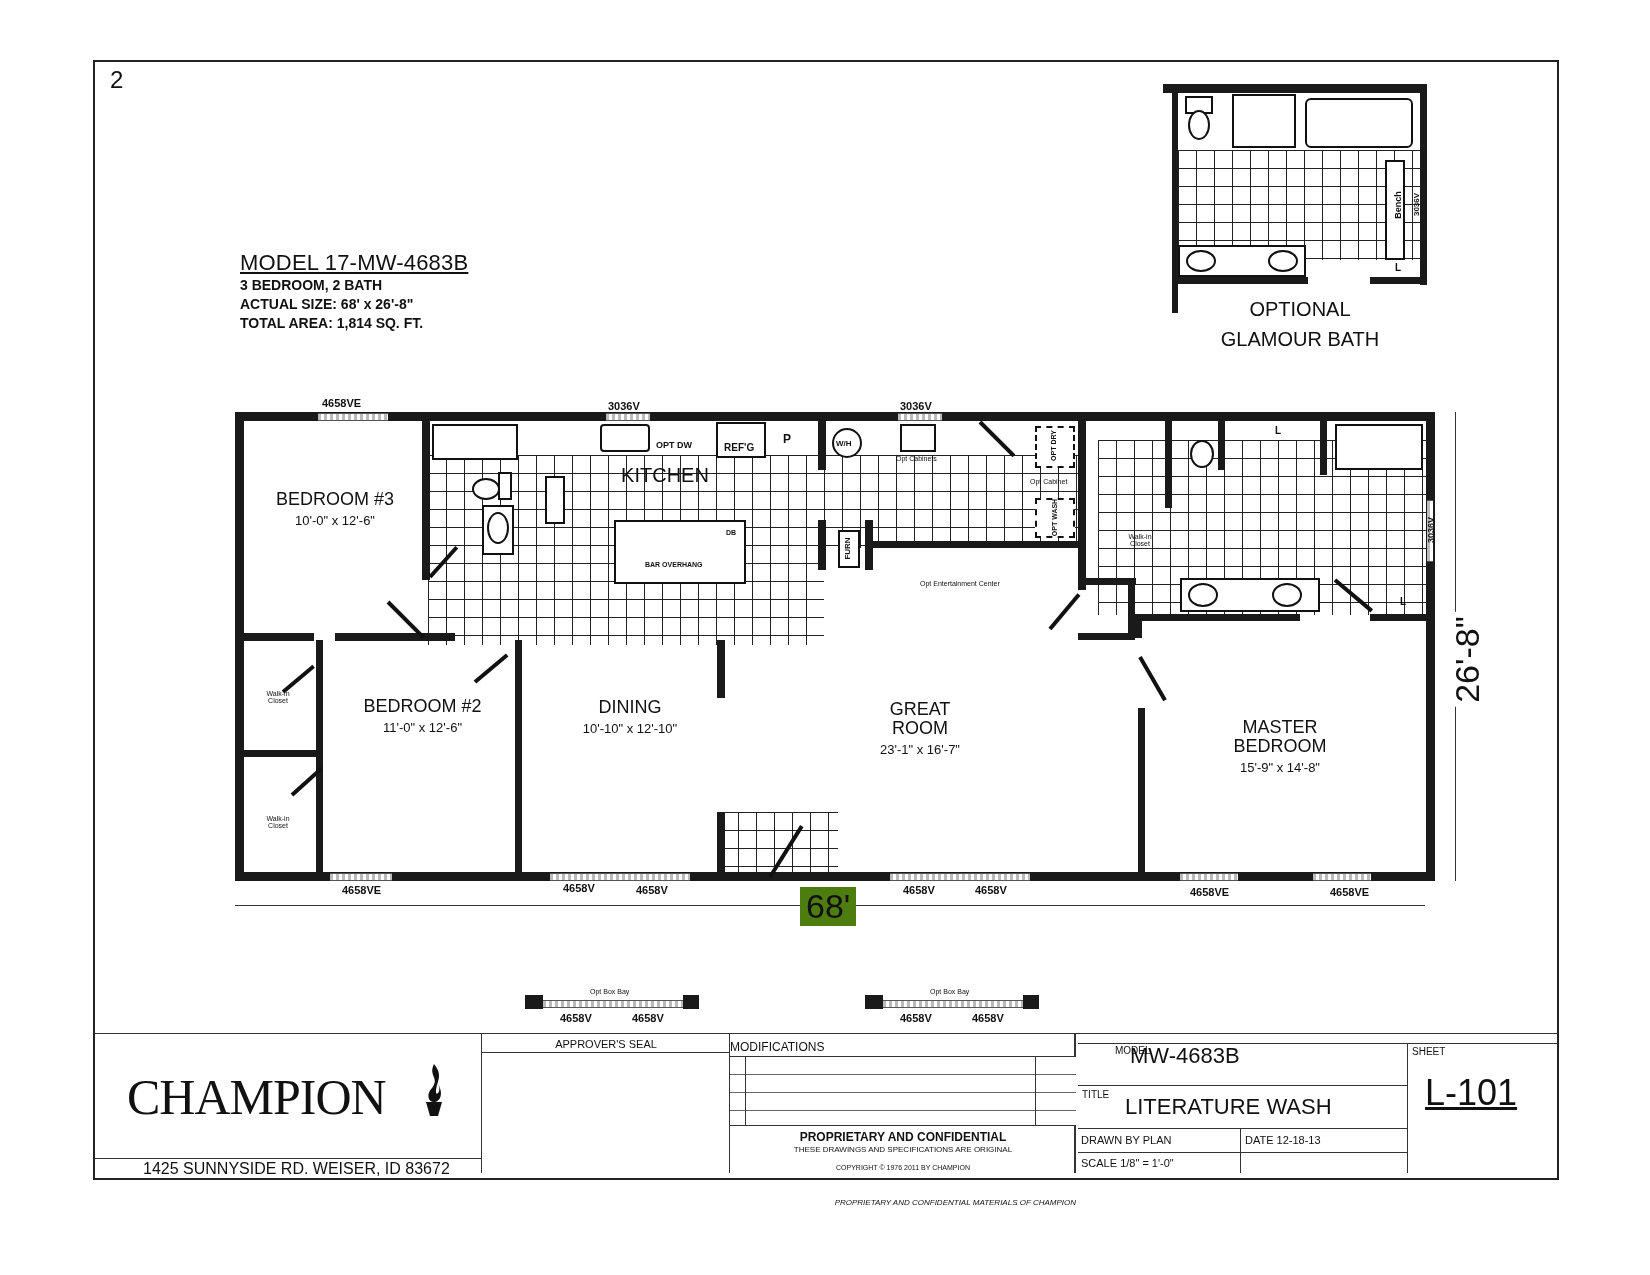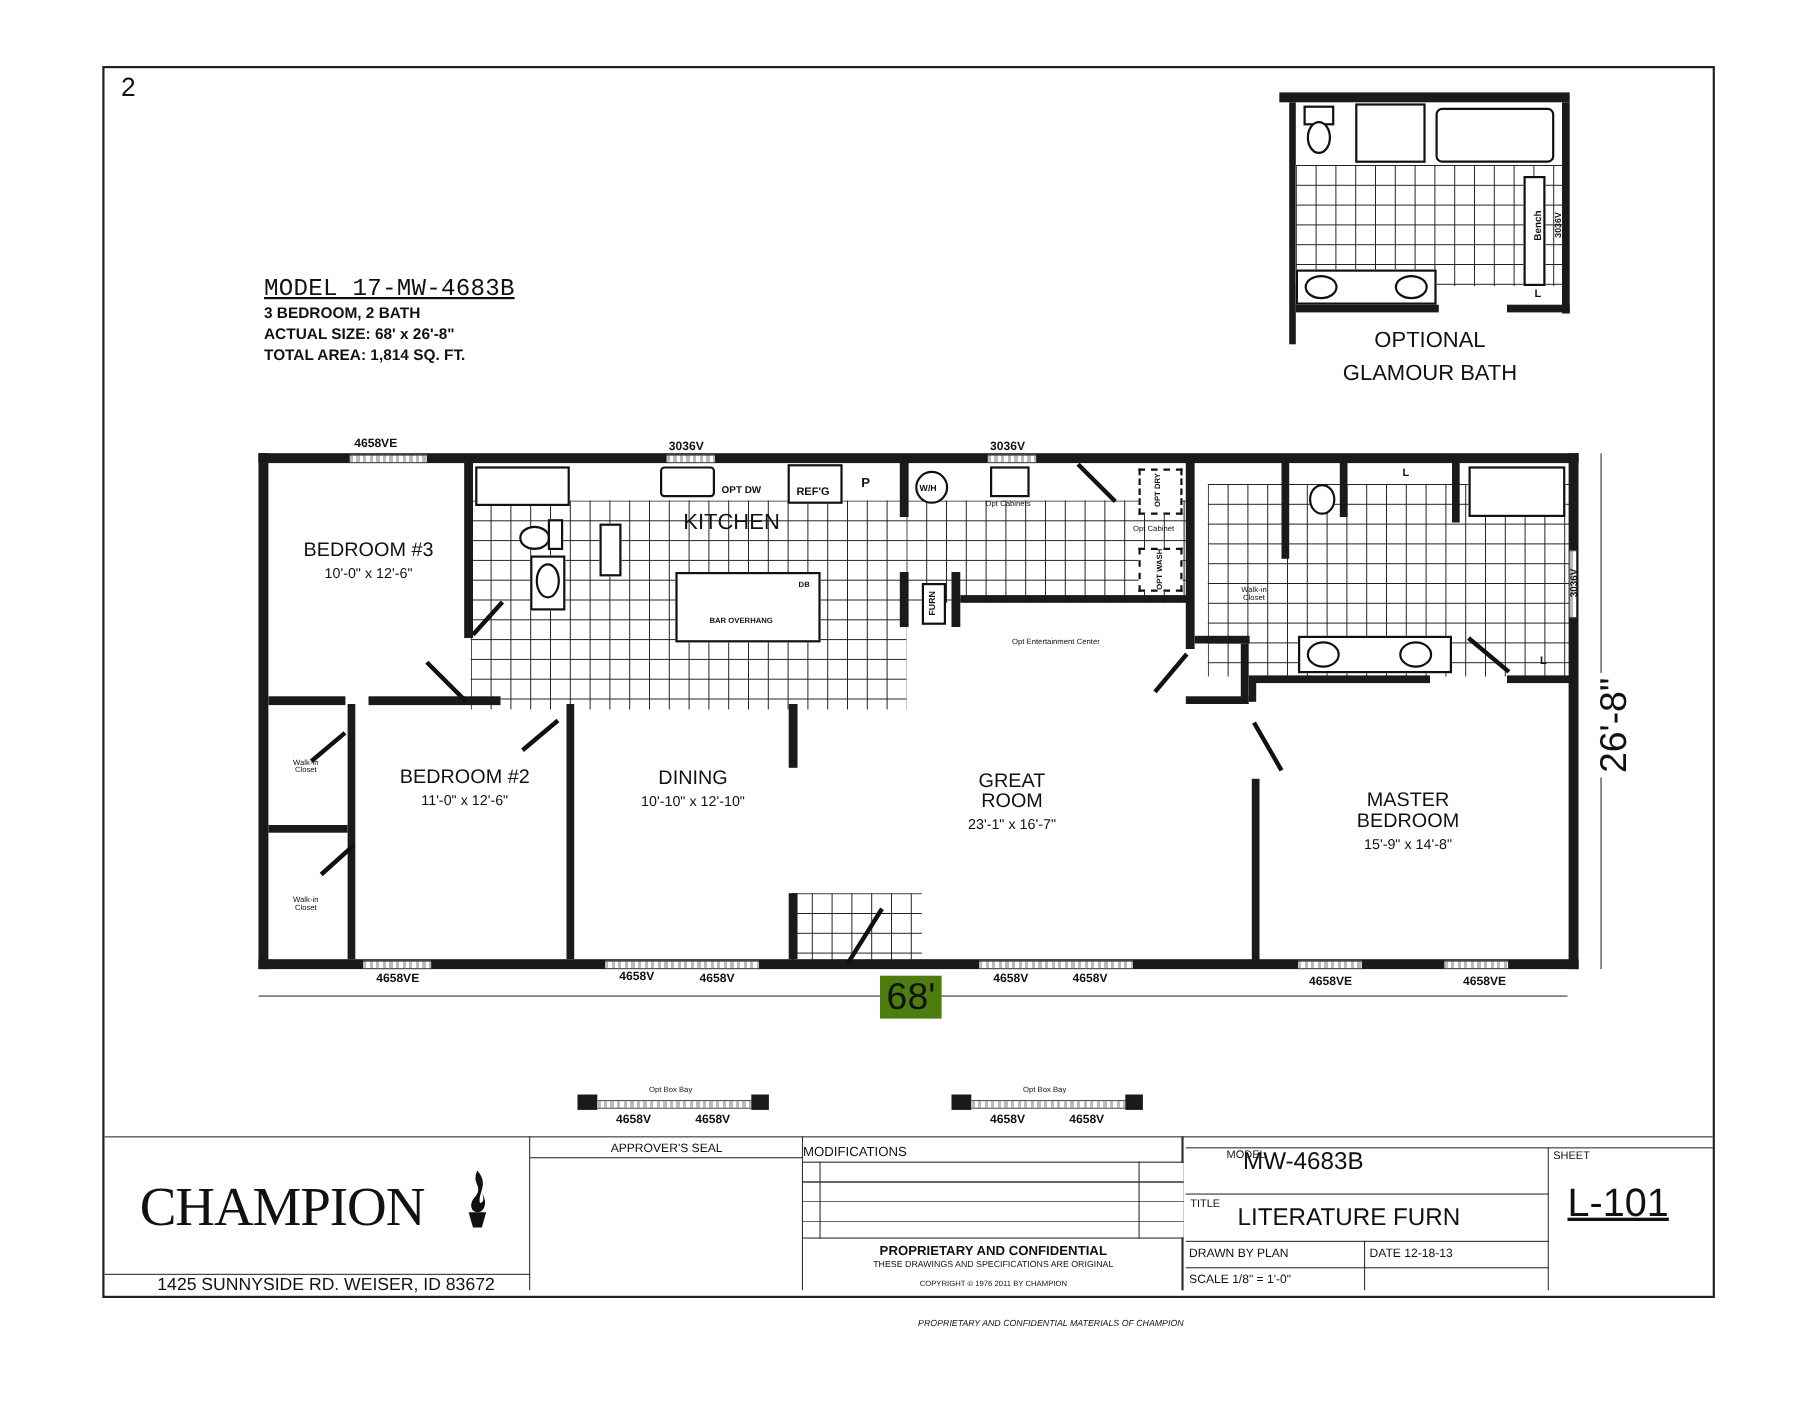--- a/index.html
+++ b/index.html
@@ -1,21 +1,21 @@
 <!DOCTYPE html>
 <html><head>
 <meta charset="utf-8">
 <style>
   html, body { margin:0; padding:0; background:#fff; }
   body { width:1650px; height:1275px; position:relative; overflow:hidden; font-family:"Liberation Sans", sans-serif; color:#111; }
   .abs { position:absolute; }
   .sheet-border { position:absolute; left:93px; top:60px; width:1466px; height:1120px; border:2px solid #222; box-sizing:border-box; }
   .corner-num { position:absolute; left:110px; top:66px; font-family:"Liberation Sans", sans-serif; font-size:24px; font-weight:300; }
   .model-block { position:absolute; left:240px; top:250px; }
-  .model-title { font-size:22px; text-decoration:underline; letter-spacing:0.2px;font-family:Liberation Mono, monospace; }
+  .model-title { font-size:22px; text-decoration:underline; letter-spacing:0.2px; }
   .model-line { font-size:14px; font-weight:bold; line-height:19px; }
   .wall { position:absolute; background:#1a1a1a; }
   .tile { position:absolute; background-color:#fff;
     background-image: linear-gradient(#222 1px, transparent 1px), linear-gradient(90deg, #222 1px, transparent 1px);
     background-size: 18px 18px; }
   .win { position:absolute; height:6px; border-top:1px solid #555; border-bottom:1px solid #555; background:repeating-linear-gradient(90deg,#bbb 0 3px,#fff 3px 6px); }
   .wlabel { position:absolute; font-size:11px; font-weight:bold; }
   .room-name { position:absolute; font-size:18px; text-align:center; line-height:19px; }
   .room-dim { position:absolute; font-size:13px; text-align:center; }
   .fixture { position:absolute; border:2px solid #111; background:#fff; box-sizing:border-box; }
@@ -234,21 +234,21 @@
   <div class="abs" style="left:730px;top:1145px;width:346px;text-align:center;font-size:8px;">THESE DRAWINGS AND SPECIFICATIONS ARE ORIGINAL</div>
   <div class="abs" style="left:730px;top:1198px;width:346px;text-align:right;font-size:8px;font-style:italic;">PROPRIETARY AND CONFIDENTIAL MATERIALS OF CHAMPION</div>
   <div class="abs" style="left:730px;top:1164px;width:346px;text-align:center;font-size:7px;">COPYRIGHT © 1976 2011 BY CHAMPION</div>
 
   <div class="tb" style="left:1078px;top:1043px;width:330px;height:130px;border-width:0 1px 0 0;"></div>
   <div class="tb" style="left:1078px;top:1043px;width:479px;height:1px;border-width:1px 0 0 0;"></div>
   <div class="abs" style="left:1082px;top:1045px;font-size:10px;padding-left:33px;">MODEL</div>
   <div class="abs" style="left:1130px;top:1043px;font-size:22px;">MW-4683B</div>
   <div class="tb" style="left:1078px;top:1085px;width:330px;height:1px;border-width:1px 0 0 0;"></div>
   <div class="abs" style="left:1082px;top:1089px;font-size:10px;">TITLE</div>
-  <div class="abs" style="left:1125px;top:1094px;font-size:22px;">LITERATURE FURN</div>
+  <div class="abs" style="left:1125px;top:1094px;font-size:22px;">LITERATURE WASH</div>
   <div class="tb" style="left:1078px;top:1128px;width:330px;height:1px;border-width:1px 0 0 0;"></div>
   <div class="abs" style="left:1081px;top:1134px;font-size:11px;">DRAWN BY  PLAN</div>
   <div class="tb" style="left:1240px;top:1128px;width:1px;height:45px;border-width:0 0 0 1px;"></div>
   <div class="abs" style="left:1245px;top:1134px;font-size:11px;">DATE  12-18-13</div>
   <div class="tb" style="left:1078px;top:1152px;width:330px;height:1px;border-width:1px 0 0 0;"></div>
   <div class="abs" style="left:1081px;top:1157px;font-size:11px;">SCALE  1/8" = 1'-0"</div>
 
   <div class="abs" style="left:1412px;top:1046px;font-size:10px;">SHEET</div>
   <div class="abs" style="left:1425px;top:1072px;font-size:36px;text-decoration:underline;">L-101</div>
 </div>

